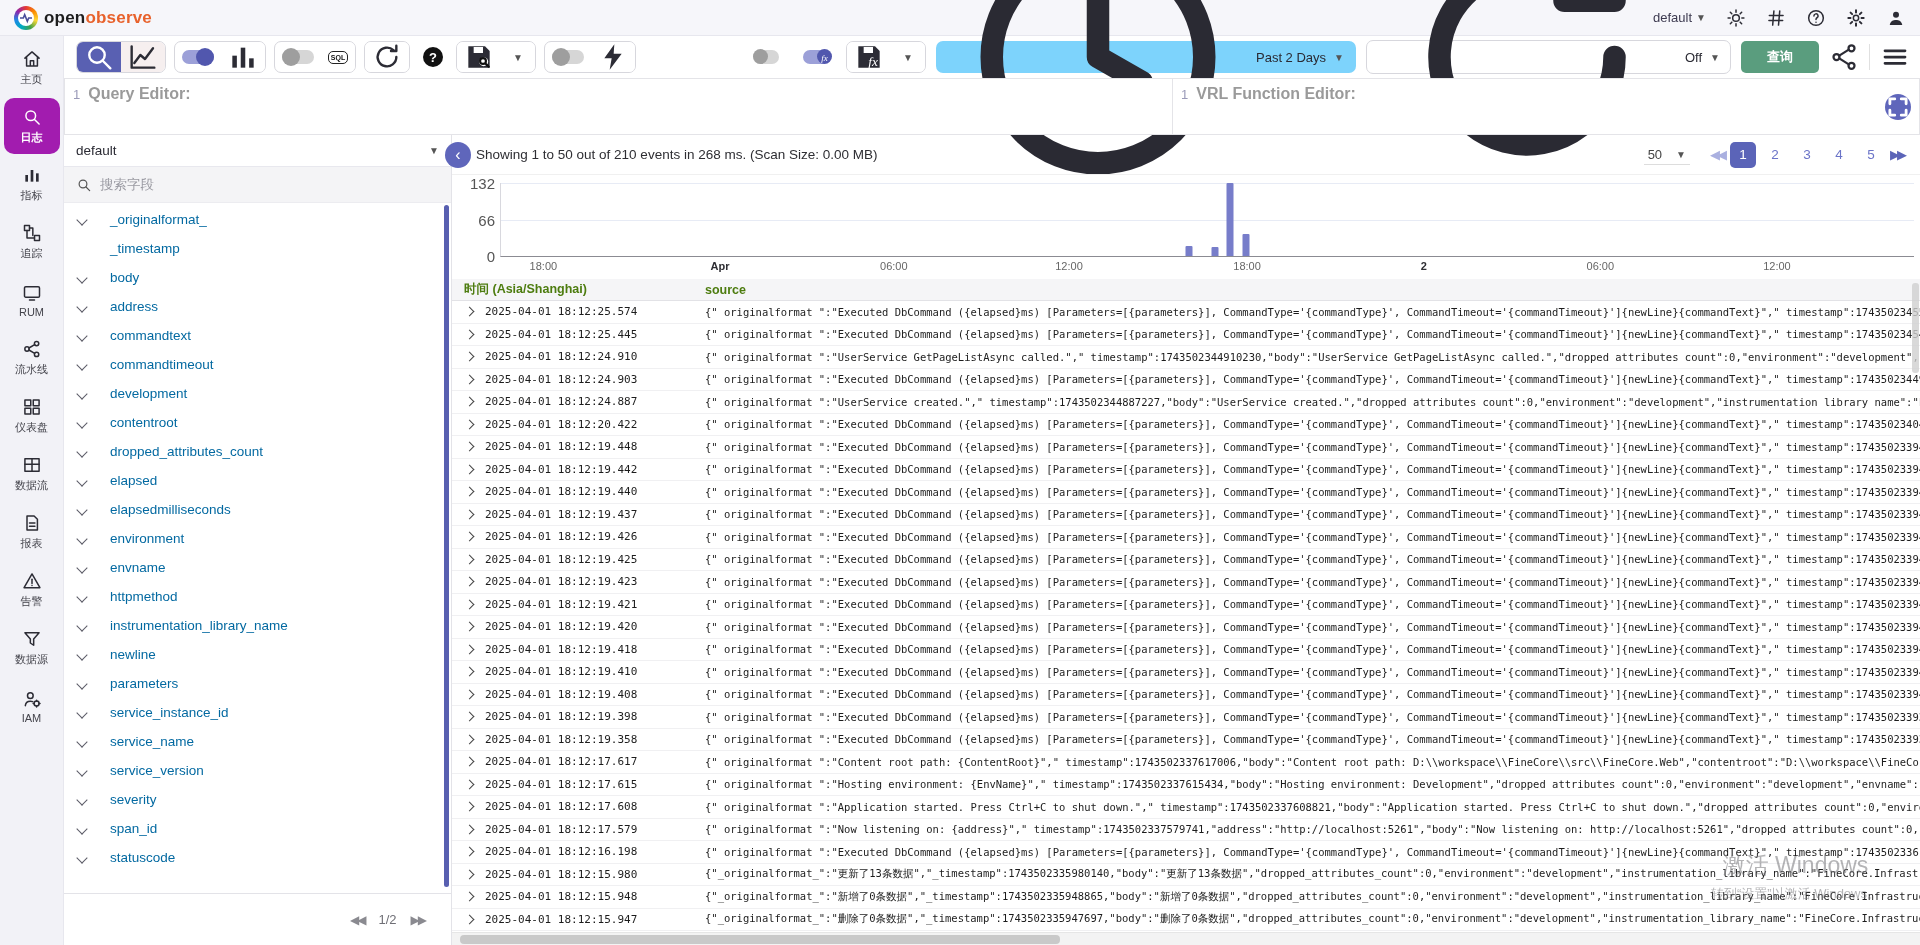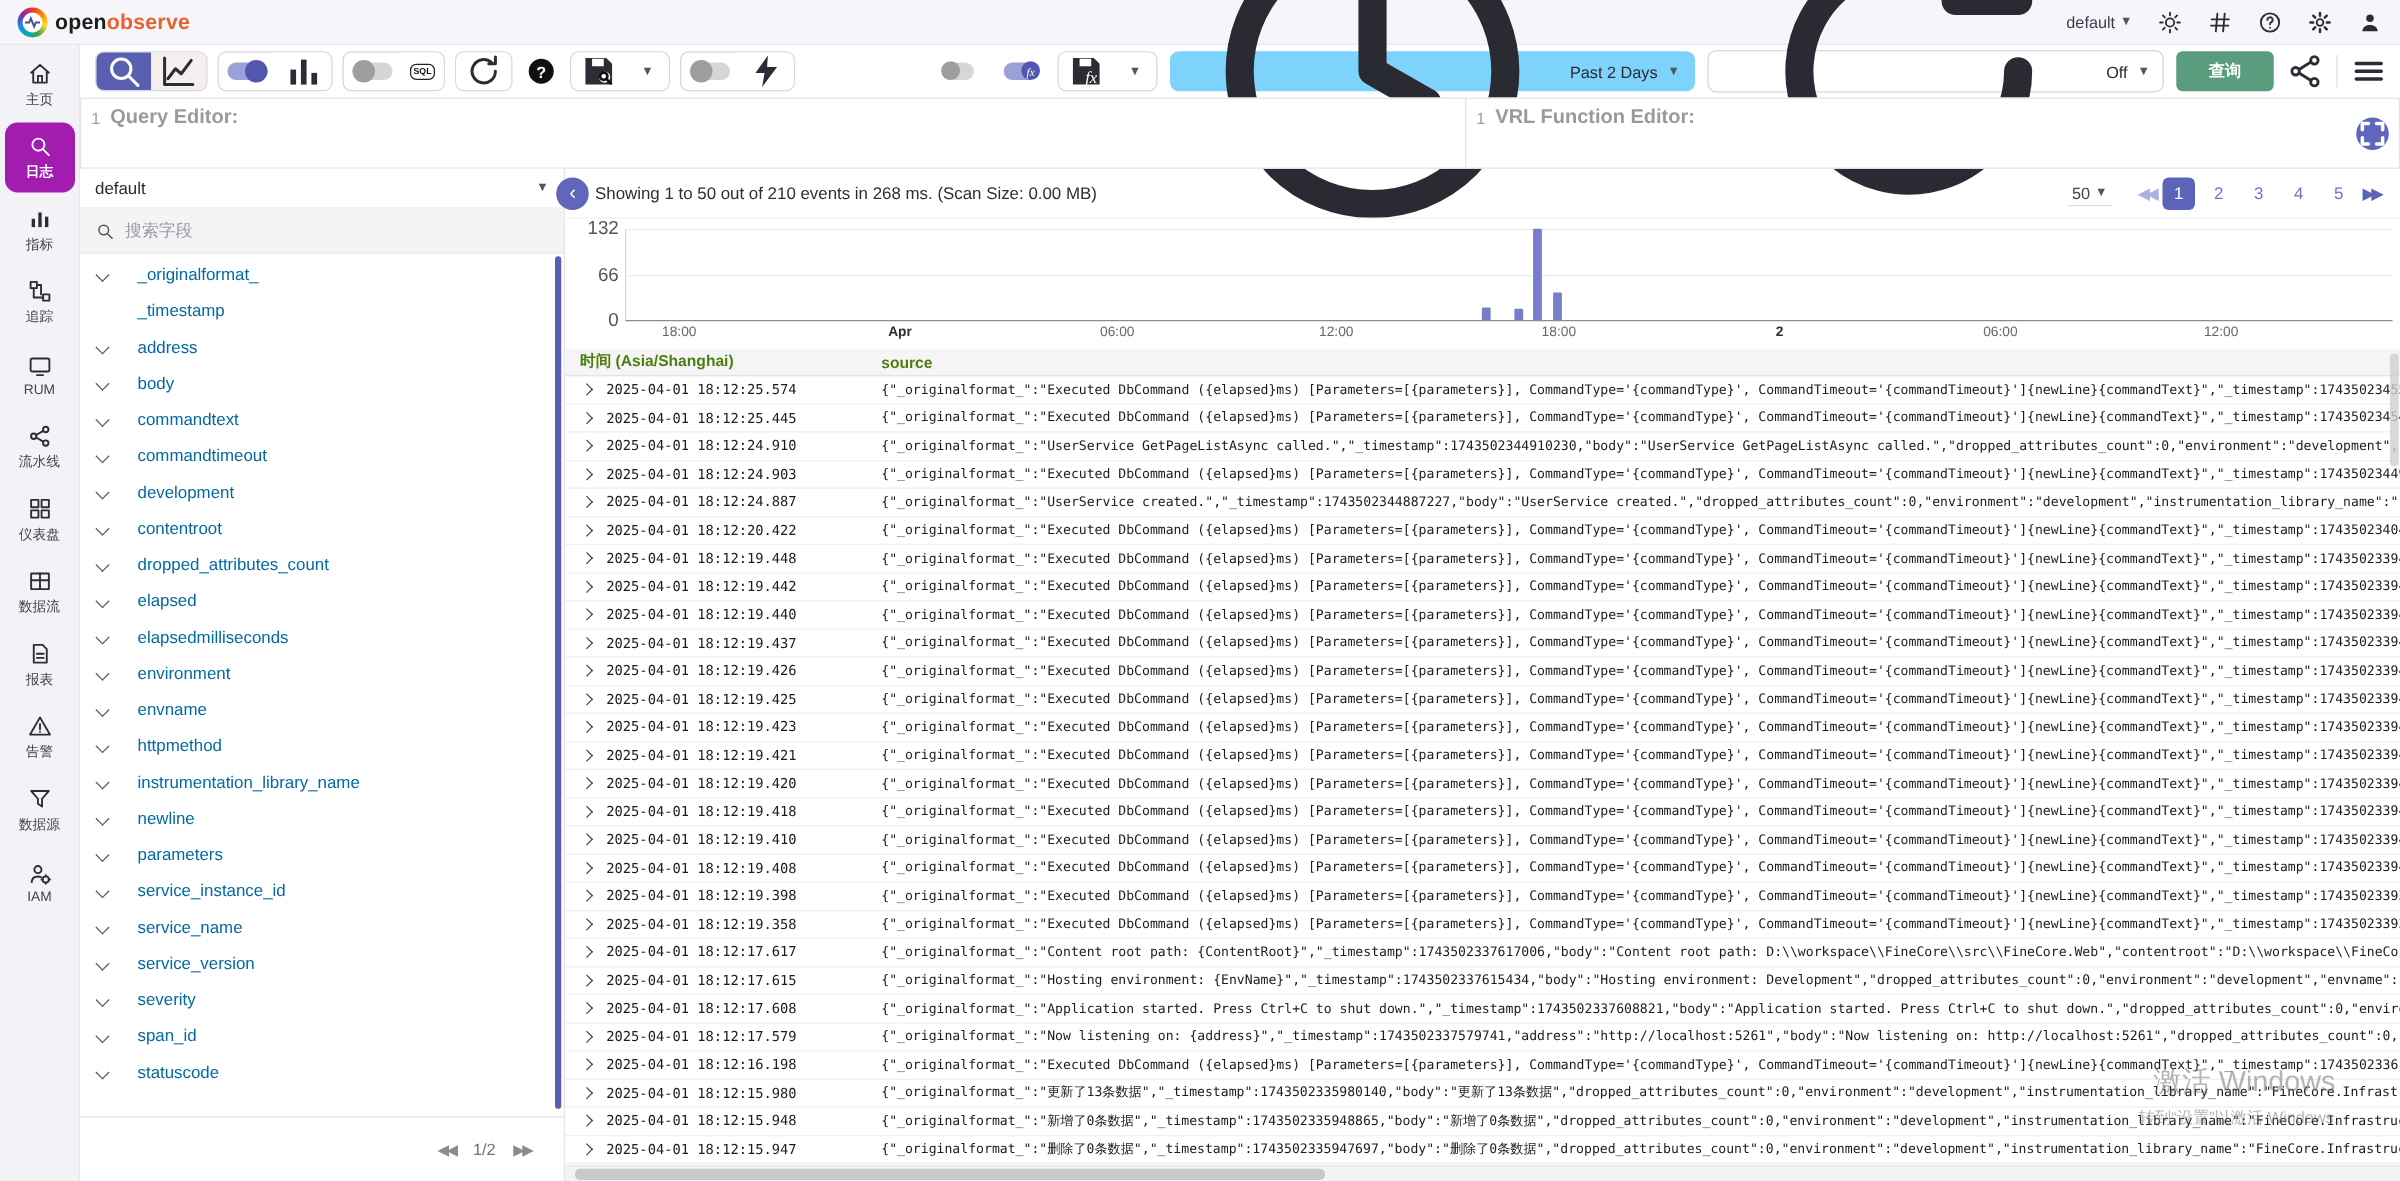--- a/index.html
+++ b/index.html
@@ -88,21 +88,21 @@
   .vscroll { position:absolute; right:2px; top:2px; bottom:6px; width:5px; border-radius:3px; background:#585fb0; }
   .fields-footer { height:52px; flex:0 0 52px; border-top:1px solid #e3e3e8; display:flex; align-items:center; justify-content:flex-end; gap:14px; padding-right:26px; color:#6f6f76; font-size:13px; }
   .fields-footer .arr { color:#8a8a90; font-size:12px; letter-spacing:-2px; cursor:pointer; }
 
   
   .results { flex:1; min-width:0; display:flex; flex-direction:column; position:relative; }
   .infobar { height:40px; flex:0 0 40px; display:flex; align-items:center; padding-left:24px; position:relative; border-bottom:1px solid #f0f0f0; }
   .collapse-btn { position:absolute; left:-7px; top:7px; width:26px; height:26px; border-radius:50%; background:#5f66bb; color:#fff; display:flex; align-items:center; justify-content:center; font-size:16px; cursor:pointer; z-index:5; }
   .summary { font-size:13.5px; color:#2e2e33; }
   .pager { margin-left:auto; display:flex; align-items:center; gap:6px; padding-right:16px; }
-  .perpage { font-size:13px; color:#444; display:flex; align-items:center; gap:4px; margin-right:14px; border-bottom:1px solid #ddd; padding:2px 4px; cursor:pointer; }
+  .perpage { font-size:13px; color:#444; display:flex; align-items:center; gap:14px; margin-right:14px; border-bottom:1px solid #ddd; padding:2px 4px; cursor:pointer; }
   .pg-arrow { font-size:13px; letter-spacing:-3px; cursor:pointer; }
   .pg-arrow.first { color:#aab0e0; }
   .pg-arrow.last { color:#5b64b8; }
   .page { min-width:26px; height:26px; border-radius:5px; display:flex; align-items:center; justify-content:center; font-size:13.5px; color:#6b74c8; cursor:pointer; }
   .page.active { background:#5b64b8; color:#fff; }
 
   
   .chart { height:104px; flex:0 0 104px; position:relative; padding:8px 6px 22px 48px; }
   .plot { position:relative; width:100%; height:100%; border-left:1px solid #d8d8de; border-bottom:1px solid #8b8b92; }
   .gline { position:absolute; left:0; right:0; height:1px; background:#e7ebf5; }
@@ -482,26 +482,26 @@
                 <span class="fname">_originalformat_</span>
               </div>
 
               <div class="field-row">
                 <span class="chev" style="visibility: hidden;"></span>
                 <span class="fname">_timestamp</span>
               </div>
 
               <div class="field-row">
                 <span class="chev"></span>
+                <span class="fname">body</span>
+              </div>
+
+              <div class="field-row">
+                <span class="chev"></span>
                 <span class="fname">address</span>
-              </div>
-
-              <div class="field-row">
-                <span class="chev"></span>
-                <span class="fname">body</span>
               </div>
 
               <div class="field-row">
                 <span class="chev"></span>
                 <span class="fname">commandtext</span>
               </div>
 
               <div class="field-row">
                 <span class="chev"></span>
                 <span class="fname">commandtimeout</span>

